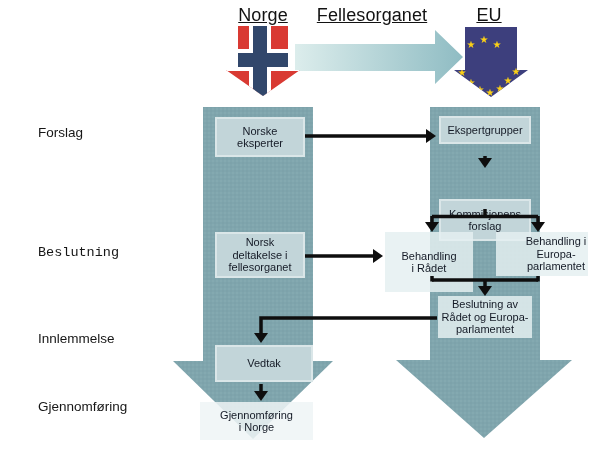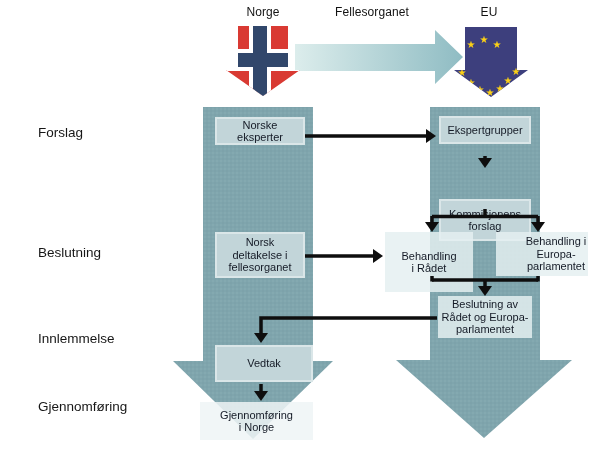--- a/index.html
+++ b/index.html
@@ -1,20 +1,20 @@
 <!DOCTYPE html>
 <html><head>
 <meta charset="utf-8">
 <style>
   html,body{margin:0;padding:0;background:#fff;}
   .stage{position:relative;width:600px;height:458px;background:#ffffff;
          font-family:"Liberation Sans",sans-serif;overflow:hidden;}
   .layer{position:absolute;left:0;top:0;width:600px;height:458px;}
-  .toplabel{position:absolute;top:5px;font-size:12px;color:#121212;
-            text-align:center;letter-spacing:.1px;}
+  .toplabel{position:absolute;top:5px;font-size:18px;color:#121212;
+            text-align:center;letter-spacing:.1px;text-decoration:underline;}
   .rowlabel{position:absolute;left:38px;font-size:13.5px;color:#161616;}
   .box{position:absolute;display:flex;align-items:center;justify-content:center;
        text-align:center;font-size:11px;line-height:12.5px;color:#141a26;
        white-space:pre-line;box-sizing:border-box;}
   .box.solid{background:#c2d5d9;border:2px solid #dae6e8;}
   .box.lighter{background:rgba(229,239,241,0.84);}
   .box.lightest{background:rgba(238,245,246,0.85);}
 </style>
 </head>
 <body>
@@ -63,21 +63,21 @@
         <text x="516" y="75">★</text>
         <text x="471" y="86">★</text>
         <text x="480" y="93">★</text>
         <text x="490" y="96">★</text>
         <text x="500" y="92">★</text>
         <text x="508" y="84">★</text>
       </g>
     </g>
   </svg>
 
-  <div class="box solid" style="left:215px;top:117px;width:90px;height:28px;">Norske
+  <div class="box solid" style="left:215px;top:117px;width:90px;height:40px;">Norske
 eksperter</div>
 
   <div class="box solid" style="left:439px;top:116px;width:92px;height:28px;">Ekspertgrupper</div>
 
   <div class="box solid" style="left:439px;top:168px;width:92px;height:42px;margin-top:31px;">Kommisjonens
 forslag</div>
 
   <div class="box solid" style="left:215px;top:232px;width:90px;height:46px;">Norsk
 deltakelse i
 fellesorganet</div>
@@ -119,17 +119,17 @@
       <path d="M437,318 H261 V333" marker-end="url(#ah)"></path>
       <path d="M261,384 V391" marker-end="url(#ah)"></path>
     </g>
   </svg>
 
   <div class="toplabel" style="left:213px;width:100px;">Norge</div>
   <div class="toplabel" style="left:312px;width:120px;">Fellesorganet</div>
   <div class="toplabel" style="left:441px;width:96px;">EU</div>
 
   <div class="rowlabel" style="top:125px;">Forslag</div>
-  <div class="rowlabel" style="top:245px;">Beslutning</div>
+  <div class="rowlabel" style="top:245px;font-family:Liberation Mono, monospace;">Beslutning</div>
   <div class="rowlabel" style="top:331px;">Innlemmelse</div>
   <div class="rowlabel" style="top:399px;">Gjennomføring</div>
 
 </div>
 
 </body></html>

